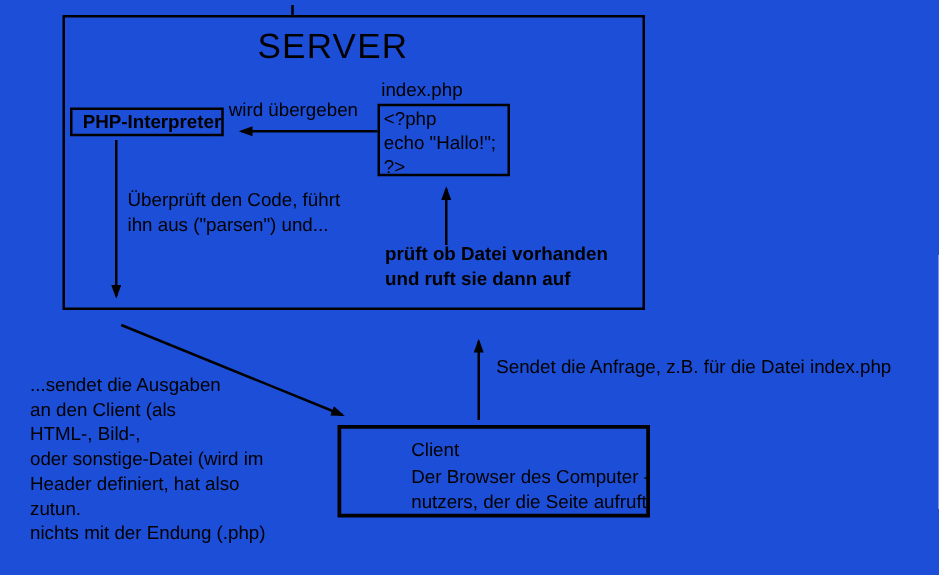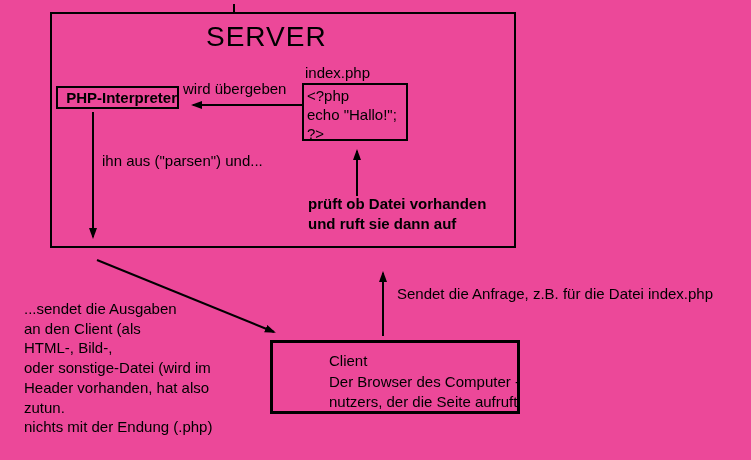--- a/index.html
+++ b/index.html
@@ -1,20 +1,20 @@
 <!DOCTYPE html>
 <html><head>
 <meta charset="utf-8">
 <style>
   html, body { margin: 0; padding: 0; background: #ffffff; }
   .canvas {
     position: relative;
     width: 751px;
     height: 460px;
-    background: #ec4899;
+    background: #1d4ed8;
     font-family: "Liberation Sans", "DejaVu Sans", sans-serif;
     color: #000000;
     overflow: hidden;
   }
   .arrow-layer {
     position: absolute;
     left: 0; top: 0;
     width: 751px; height: 460px;
   }
   .arrow-layer line { stroke: #000000; stroke-width: 2px; }
@@ -102,34 +102,35 @@
 
   <div class="txt lbl-index">index.php</div>
 
   <div class="box code-box">
     <div class="ln">&lt;?php</div>
     <div class="ln">echo "Hallo!";</div>
     <div class="ln">?&gt;</div>
   </div>
 
   <div class="txt lbl-ueber">
+    <div>Überprüft den Code, führt</div>
     <div>ihn aus ("parsen") und...</div>
   </div>
 
   <div class="txt lbl-prueft">
     <div>prüft ob Datei vorhanden</div>
     <div>und ruft sie dann auf</div>
   </div>
 
   <div class="txt lbl-ausgaben">
     <div>...sendet die Ausgaben</div>
     <div>an den Client (als</div>
     <div>HTML-, Bild-,</div>
     <div>oder sonstige-Datei (wird im</div>
-    <div>Header vorhanden, hat also</div>
+    <div>Header definiert, hat also</div>
     <div>zutun.</div>
     <div>nichts mit der Endung (.php)</div>
   </div>
 
   <div class="box client-box">
     <div class="ln">Client</div>
     <div class="ln">Der Browser des Computer -</div>
     <div class="ln">nutzers, der die Seite aufruft</div>
   </div>
 

